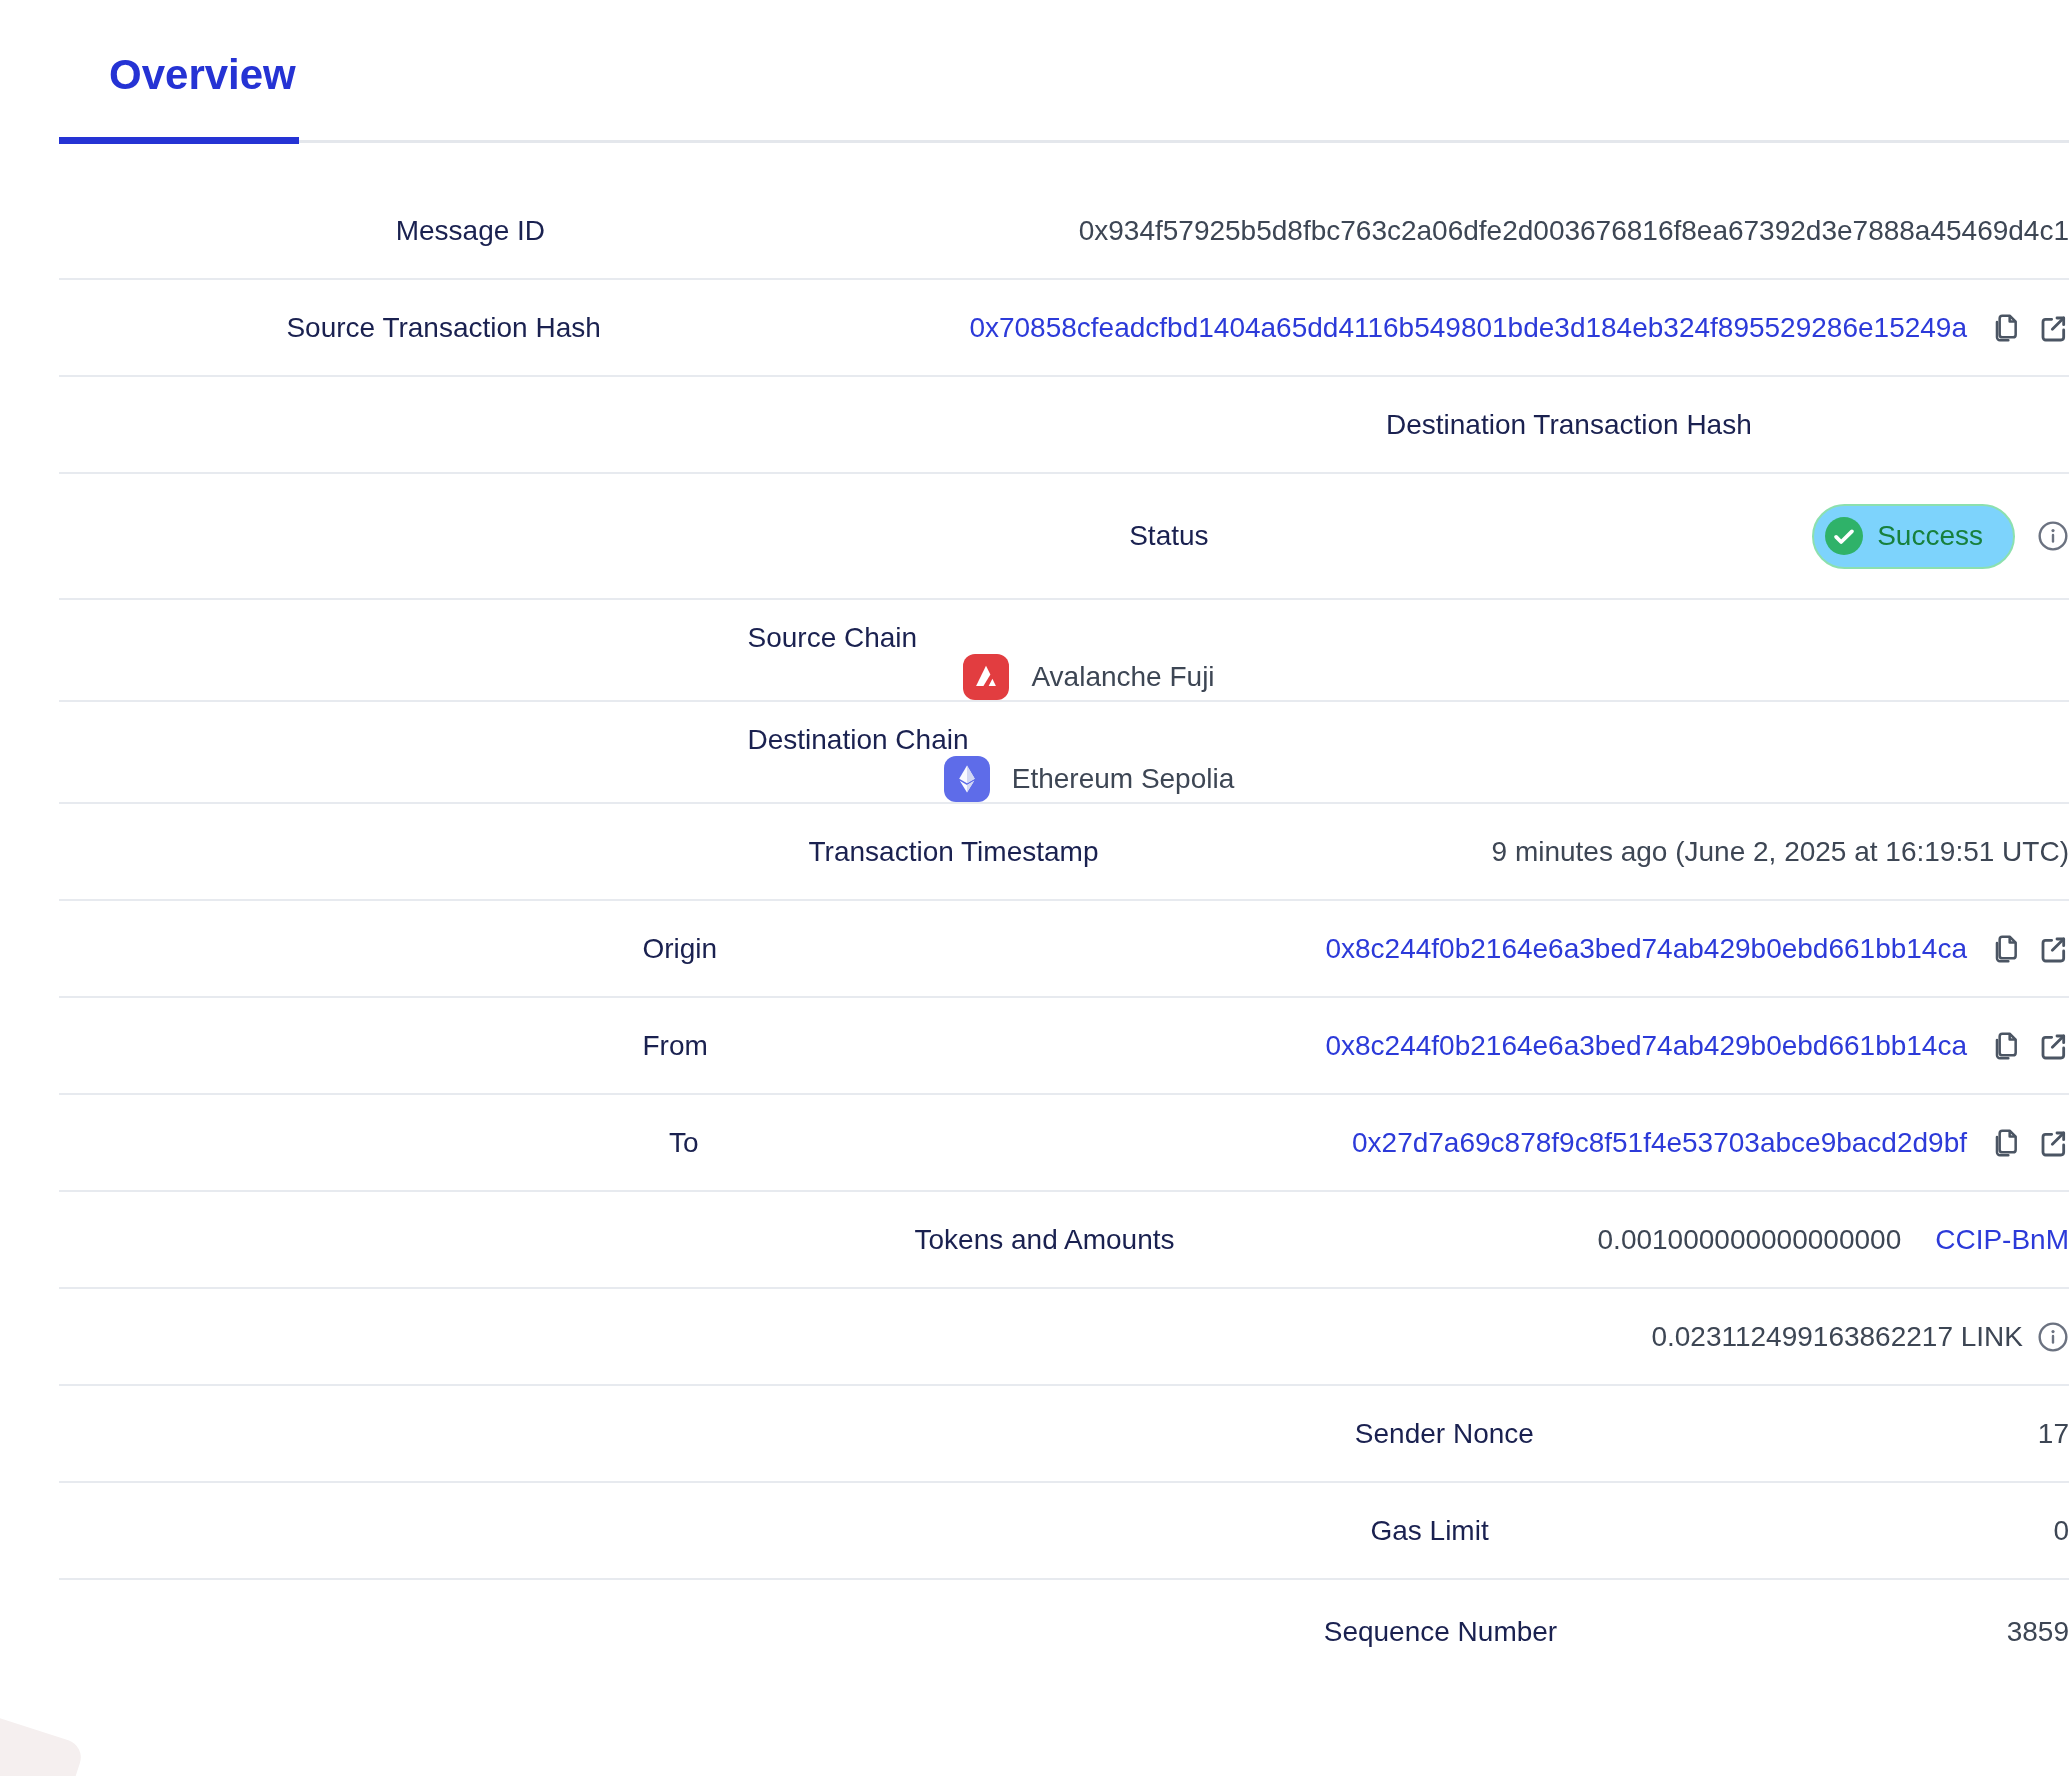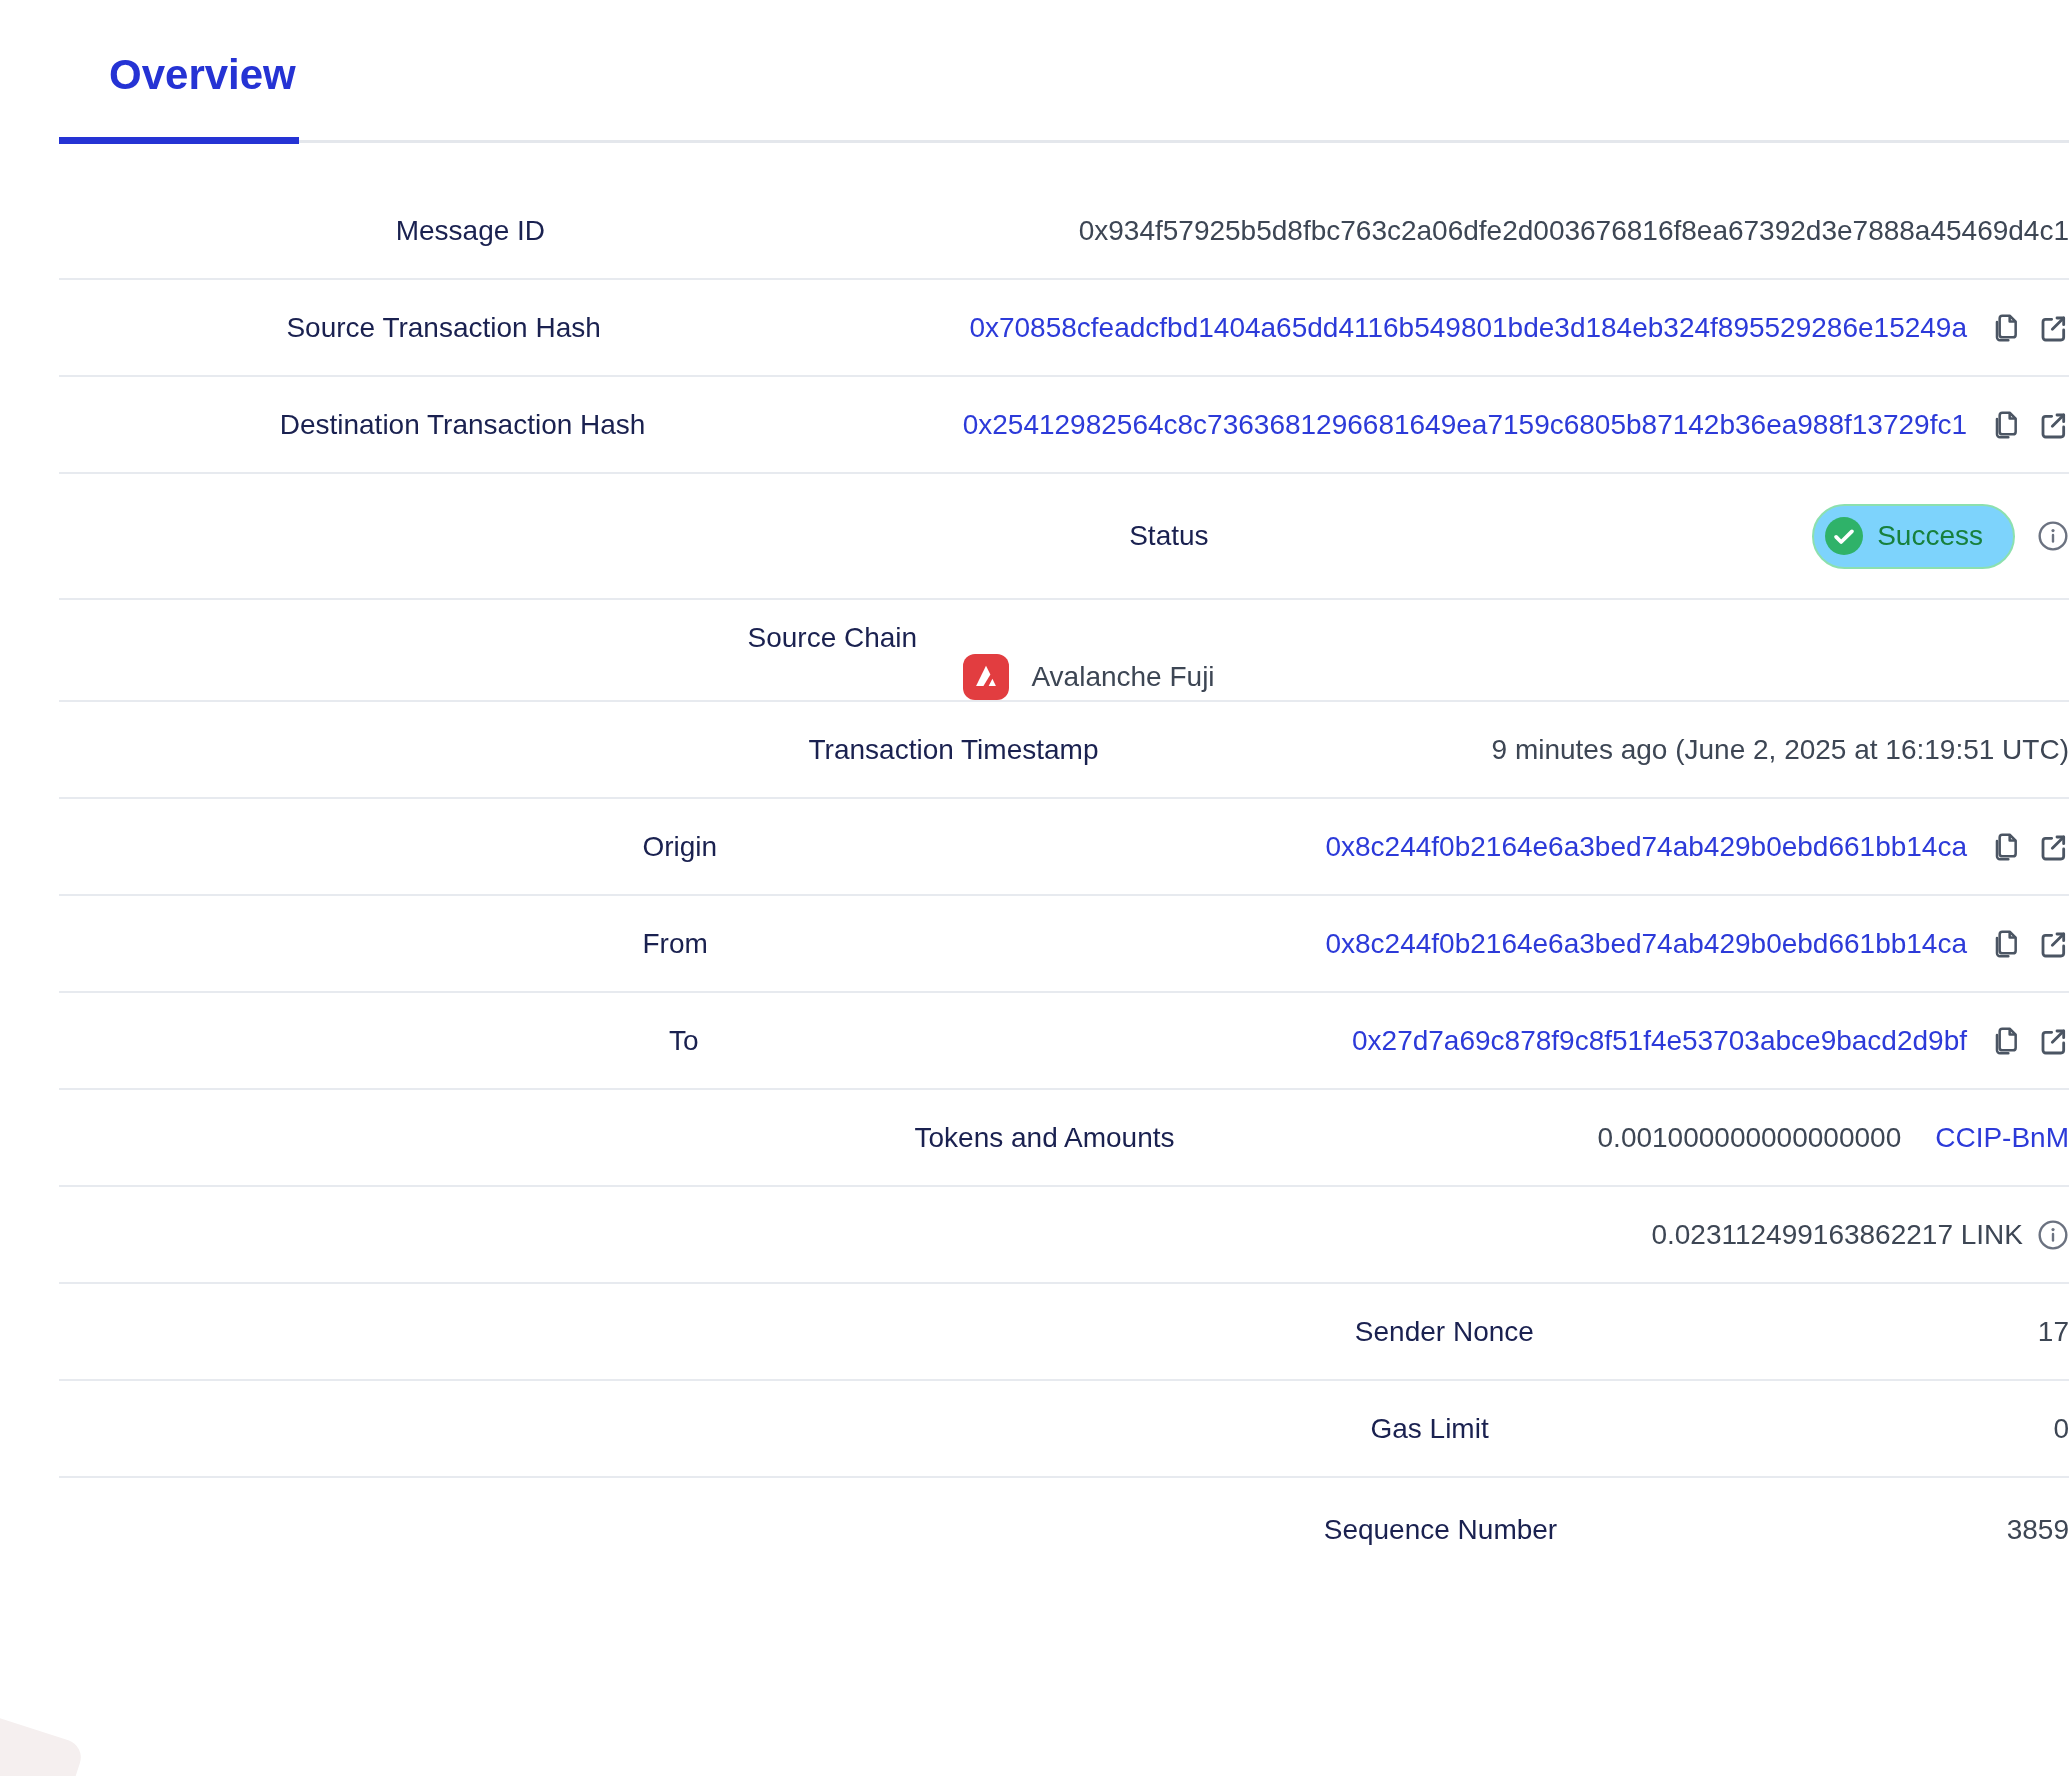--- a/index.html
+++ b/index.html
@@ -93,33 +93,20 @@
       <button class="icon-btn">
           <svg viewBox="0 0 24 24">
             <use href="#def-external"></use>
           </svg>
         </button>
     </div>
   </div>
 
   <div class="row">
     <div class="row-label">Destination Transaction Hash</div>
-    <div class="row-value">
-      <a class="link">0x25412982564c8c7363681296681649ea7159c6805b87142b36ea988f13729fc1</a>
-      <button class="icon-btn first">
-          <svg viewBox="0 0 24 24">
-            <use href="#def-copy"></use>
-          </svg>
-        </button>
-      <button class="icon-btn">
-          <svg viewBox="0 0 24 24">
-            <use href="#def-external"></use>
-          </svg>
-        </button>
-    </div>
   </div>
 
   <div class="row tall">
     <div class="row-label">Status</div>
     <div class="row-value">
       <span class="badge">
         <svg class="check" viewBox="0 0 24 24">
           <circle cx="12" cy="12" r="12" fill="#2fb269"></circle>
           <path d="M7 12.6l3.2 3.2L17 9.1" stroke="#fff" stroke-width="2.4" fill="none" stroke-linecap="round" stroke-linejoin="round"></path>
         </svg>
@@ -139,20 +126,34 @@
       <span class="chain-badge chain-avalanche">
         <svg viewBox="0 0 24 24">
           <path fill="#fff" d="M12 4 5 18.3h5.2l4.9-8Z"></path>
           <path fill="#fff" d="M16.5 13.2 13.9 18.3H19Z"></path>
         </svg>
       </span>
       <span class="chain-name">Avalanche Fuji</span>
     </div>
   </div>
 
+  <div class="row chain">
+    <div class="row-label">Destination Chain</div>
+    <div class="row-value">
+      <span class="chain-badge chain-ethereum">
+        <svg viewBox="0 0 24 24">
+          <path fill="#fff" opacity=".96" d="M12 2.5 6.5 11.8 12 15l5.5-3.2Z"></path>
+          <path fill="#cdd3f2" opacity=".9" d="M12 2.5V15l5.5-3.2Z"></path>
+          <path fill="#fff" opacity=".96" d="M6.9 13.2 12 21.5l5.1-8.3L12 16.2Z"></path>
+          <path fill="#cdd3f2" opacity=".9" d="M12 16.2v5.3l5.1-8.3Z"></path>
+        </svg>
+      </span>
+      <span class="chain-name">Ethereum Sepolia</span>
+    </div>
+  </div>
 
   <div class="row">
     <div class="row-label">Transaction Timestamp</div>
     <div class="row-value">9 minutes ago (June 2, 2025 at 16:19:51 UTC)</div>
   </div>
 
   <div class="row">
     <div class="row-label">Origin</div>
     <div class="row-value">
       <a class="link">0x8c244f0b2164e6a3bed74ab429b0ebd661bb14ca</a>

